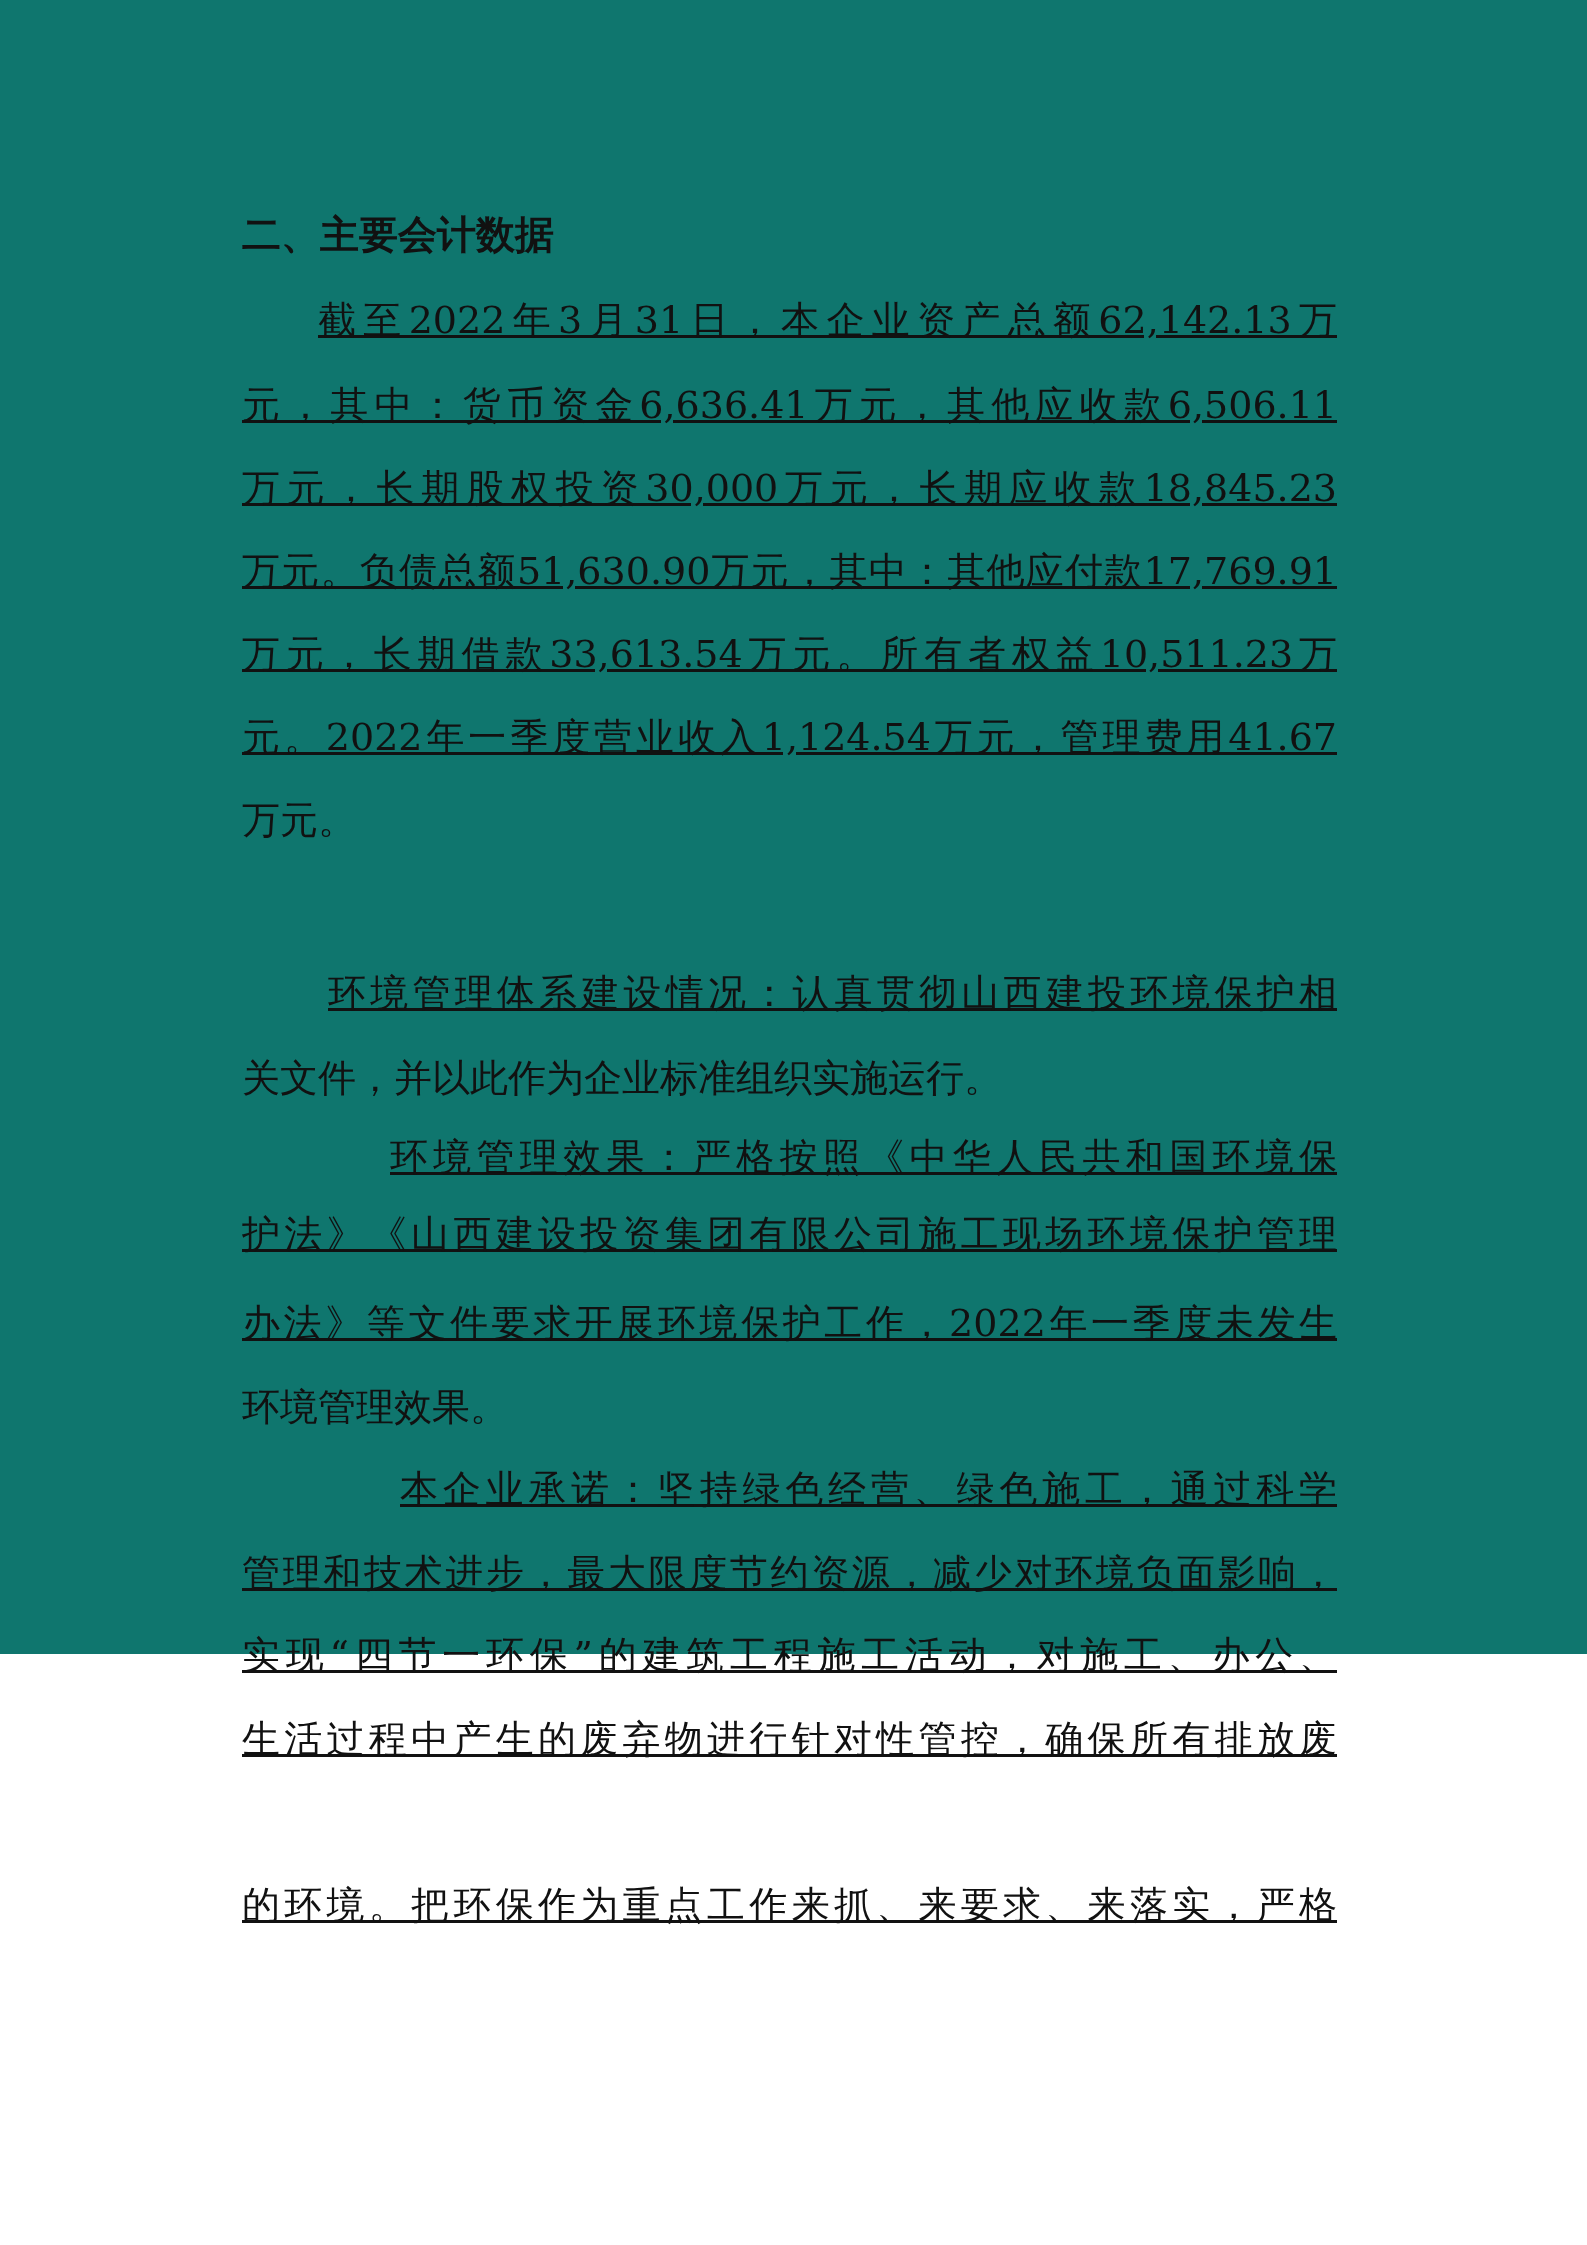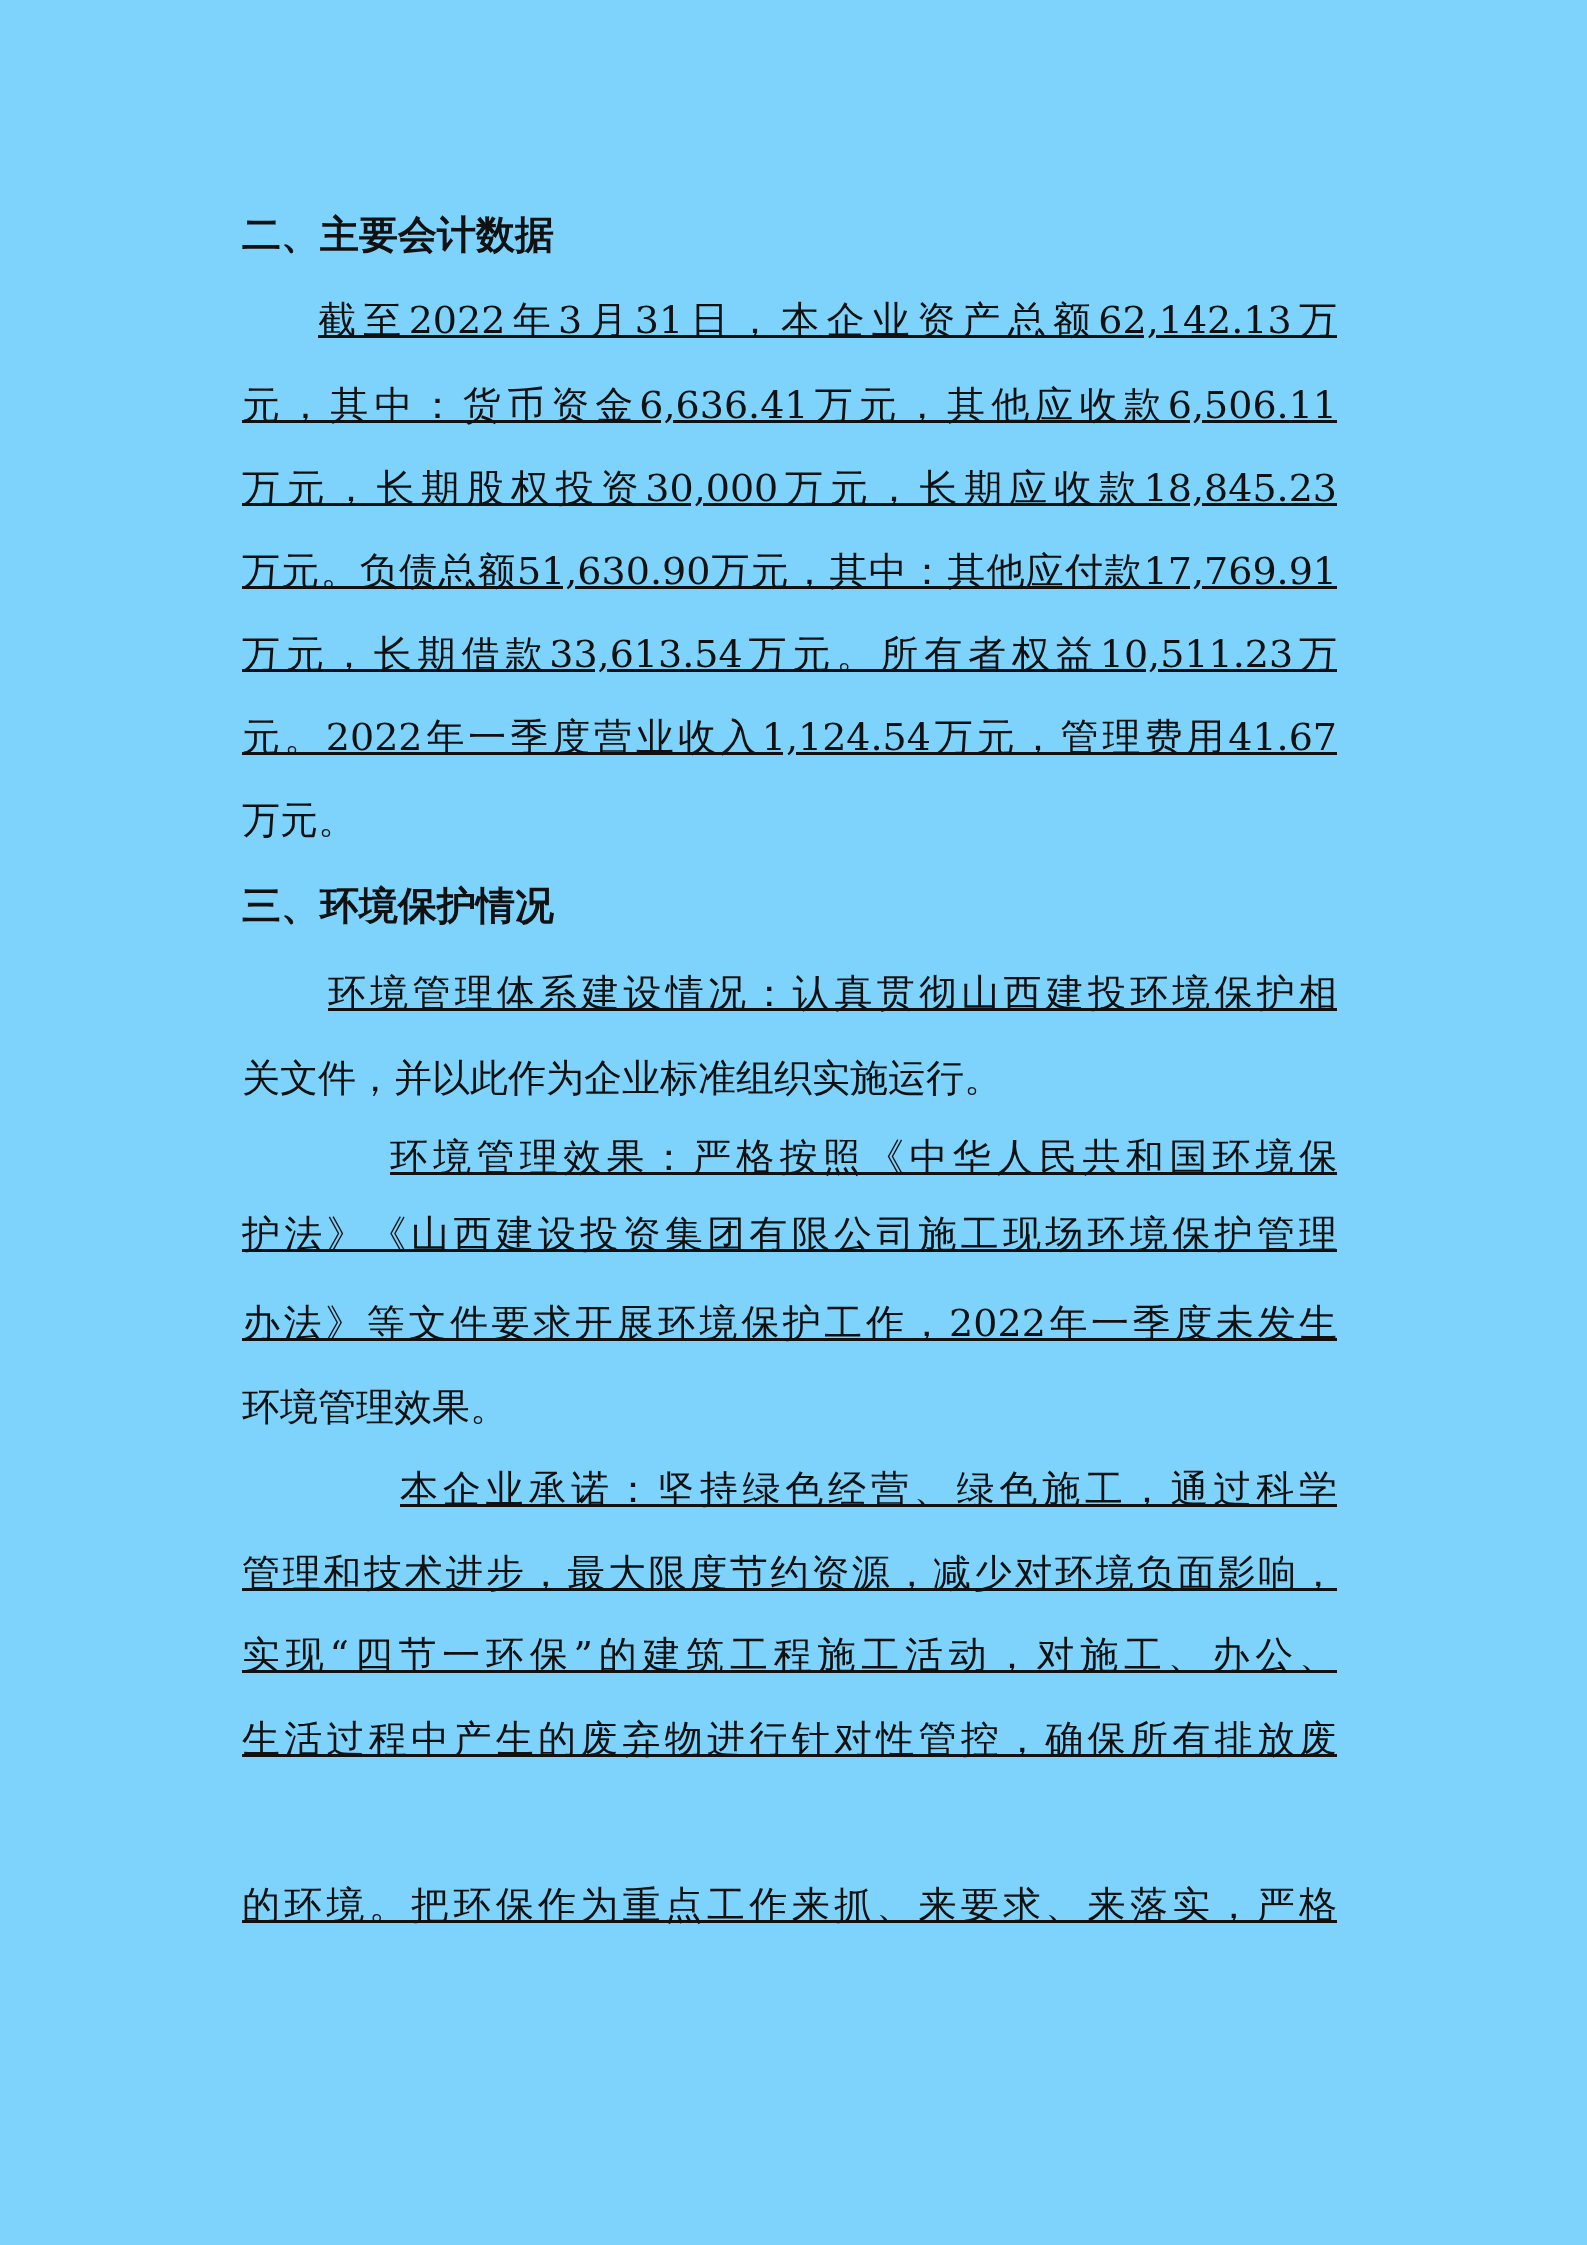--- a/index.html
+++ b/index.html
@@ -1,39 +1,38 @@
 <!DOCTYPE html>
 <html><head>
 <meta charset="utf-8">
 <style>
   html, body { margin: 0; padding: 0; background: #ffffff; }
   body { width: 1587px; height: 2245px; position: relative; overflow: hidden;
          font-family: "DejaVu Serif", "Liberation Serif", serif; color: #111; }
-  .page { position: absolute; left: 0; top: 0; width: 1587px; height: 2245px; background: #7dd3fc; }
+  .page { position: absolute; left: 0; top: 0; width: 1587px; height: 1654px; background: #0f766e; }
   .line { position: absolute; left: 242px; width: 1095px; height: 60px; line-height: 60px;
           font-size: 38px; white-space: nowrap; }
   .line.j { text-align: justify; text-align-last: justify; text-decoration: underline; }
   .heading { font-family: "DejaVu Sans", "Liberation Sans", sans-serif; font-weight: bold; font-size: 39px; }
 </style>
 </head>
 <body>
 
 <div class="page">
 
   <div class="line heading" style="top:205px;">二、主要会计数据</div>
 
   <div class="line j" style="top:290px; left:318px; width:1019px;">截至2022年3月31日，本企业资产总额62,142.13万</div>
   <div class="line j" style="top:375px;">元，其中：货币资金6,636.41万元，其他应收款6,506.11</div>
   <div class="line j" style="top:458px;">万元，长期股权投资30,000万元，长期应收款18,845.23</div>
   <div class="line j" style="top:541px;">万元。负债总额51,630.90万元，其中：其他应付款17,769.91</div>
   <div class="line j" style="top:624px;">万元，长期借款33,613.54万元。所有者权益10,511.23万</div>
   <div class="line j" style="top:707px;">元。2022年一季度营业收入1,124.54万元，管理费用41.67</div>
   <div class="line" style="top:790px;">万元。</div>
 
-  <div class="line heading" style="top:876px;">三、环境保护情况</div>
 
   <div class="line j" style="top:963px; left:328px; width:1009px;">环境管理体系建设情况：认真贯彻山西建投环境保护相</div>
   <div class="line" style="top:1048px;">关文件，并以此作为企业标准组织实施运行。</div>
 
   <div class="line j" style="top:1127px; left:390px; width:947px;">环境管理效果：严格按照《中华人民共和国环境保</div>
   <div class="line j" style="top:1204px;">护法》《山西建设投资集团有限公司施工现场环境保护管理</div>
   <div class="line j" style="top:1293px;">办法》等文件要求开展环境保护工作，2022年一季度未发生</div>
   <div class="line" style="top:1377px;">环境管理效果。</div>
 
   <div class="line j" style="top:1459px; left:400px; width:937px;">本企业承诺：坚持绿色经营、绿色施工，通过科学</div>

